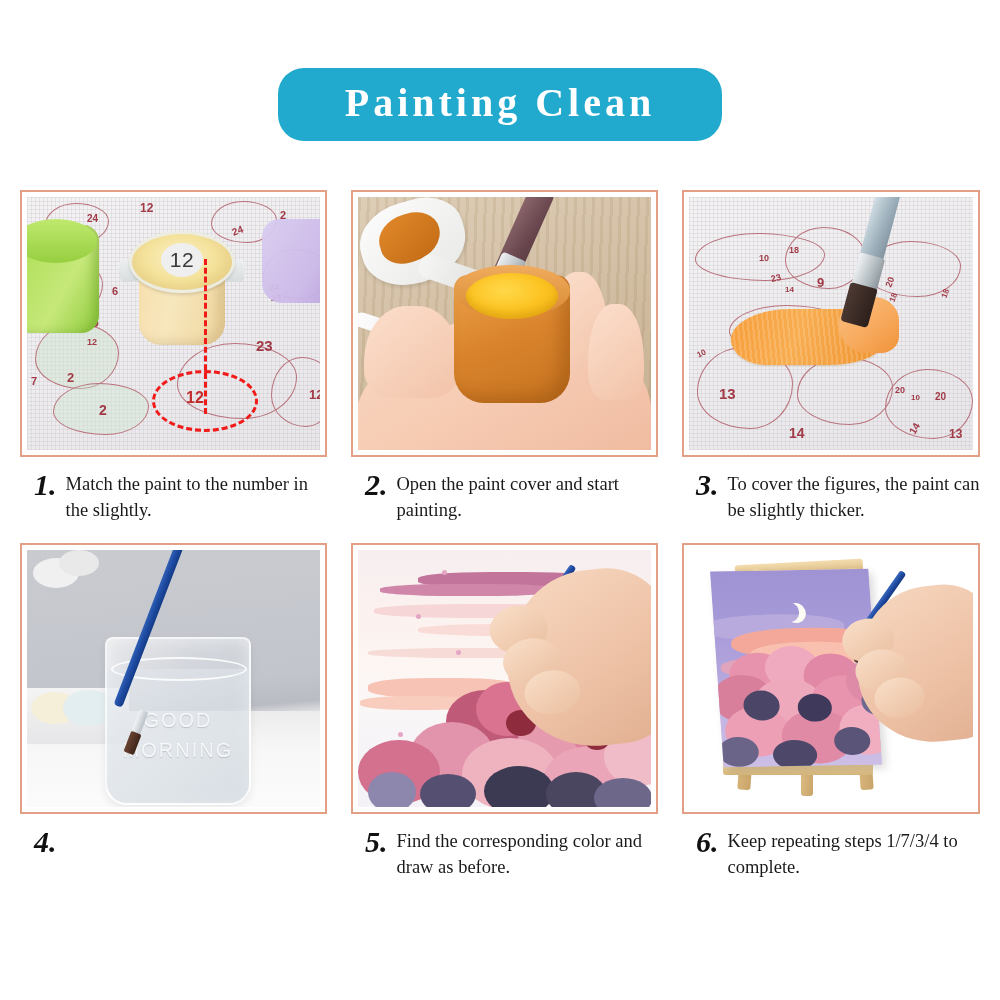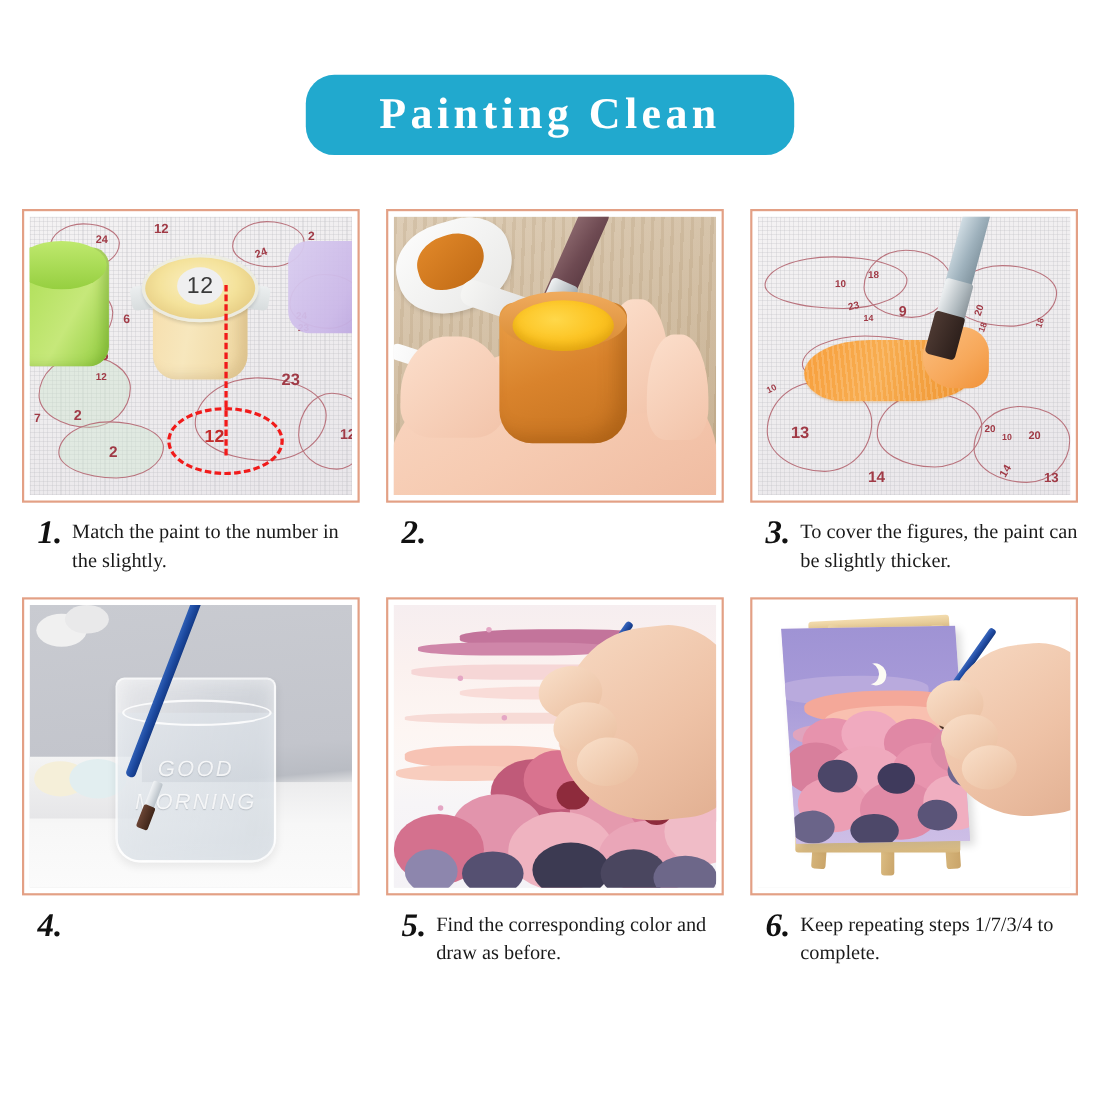--- a/index.html
+++ b/index.html
@@ -306,28 +306,27 @@
     position:absolute; left:0; right:0; bottom:0; height:96px;
     background:linear-gradient(180deg,#ececed,#f7f7f7 40%,#fbfbfb);
   }
   .tray4{
     position:absolute; left:-6px; top:138px; width:108px; height:56px;
     background:linear-gradient(180deg,#f4f4f4,#e6e6e8);
     border-radius:6px;
   }
   .blob4{ position:absolute; border-radius:50%; }
   .glass{
-    position:absolute; left:78px; top:66px;
+    position:absolute; left:78px; top:87px;
     width:146px; height:168px;
     background:linear-gradient(100deg, rgba(255,255,255,.55), rgba(232,236,240,.45) 50%, rgba(210,216,222,.5));
     border:2px solid rgba(255,255,255,.75);
     border-radius:8px 8px 22px 22px;
     box-shadow:inset 0 0 18px rgba(255,255,255,.55), 0 4px 8px rgba(0,0,0,.07);
     overflow:hidden;
-    font-style:italic;
   }
   .glass-water{
     position:absolute; left:0; right:0; top:30px; bottom:0;
     background:linear-gradient(180deg, rgba(225,231,237,.55), rgba(205,213,221,.55));
   }
   .glass-rim{
     position:absolute; left:4px; top:18px; width:136px; height:24px;
     border:2px solid rgba(255,255,255,.85);
     border-radius:50%;
   }
@@ -524,20 +523,21 @@
         </div>
 
         <div class="pot2">
           <div class="pot2-rim"></div>
           <div class="pot2-paint"></div>
         </div>
       </div>
     </div>
     <div class="caption">
       <span class="step-num">2.</span>
+      <span class="step-text">Open the paint cover and start painting.</span>
     </div>
   </div>
 
   <div class="spacer"></div>
 
   <div class="cell">
     <div class="frame">
       <div class="photo">
         <div class="canvas-bg"></div>
 

